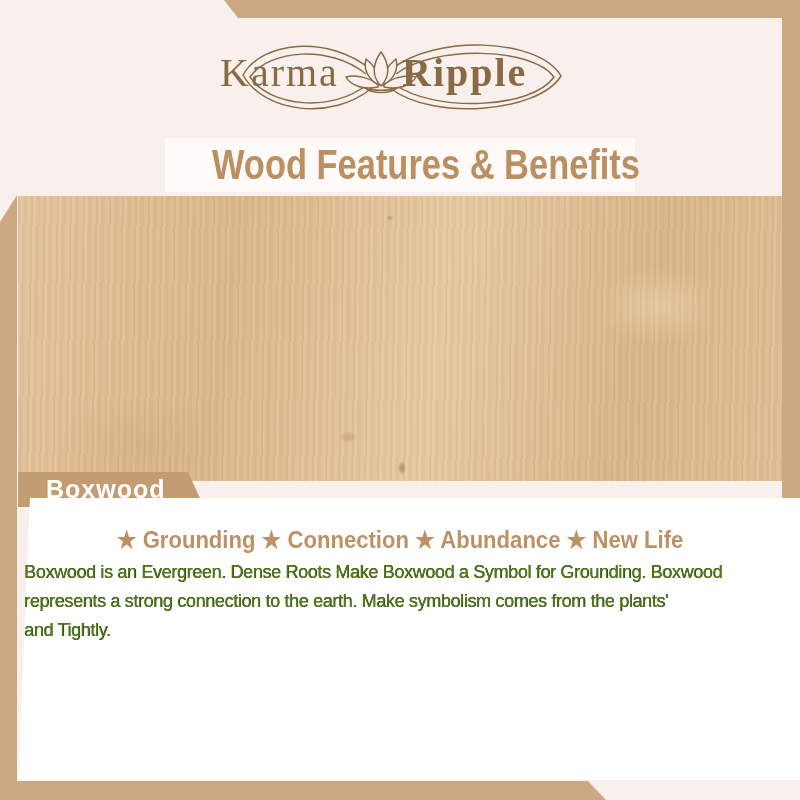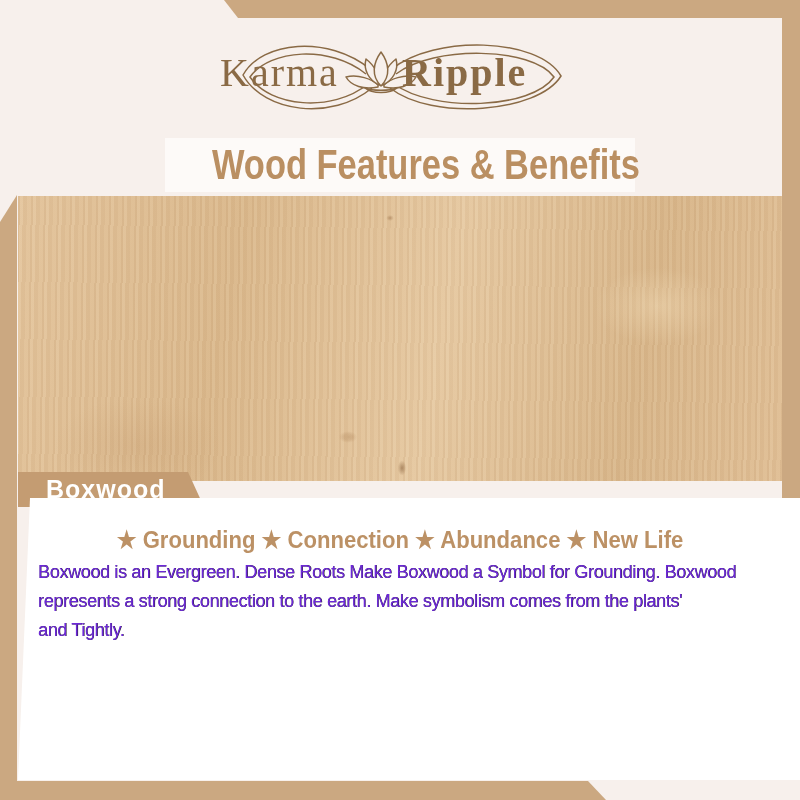--- a/index.html
+++ b/index.html
@@ -51,21 +51,21 @@
     line-height:35px;padding-left:28px;box-sizing:border-box;margin-top:20px;}
 
   
   #benefits-panel{position:absolute;left:18px;top:498px;width:782px;height:282px;
     background:#ffffff;clip-path:polygon(12px 0,782px 0,782px 282px,0 282px);}
 
   #benefits-headline{position:absolute;left:0;top:526px;width:800px;height:28px;
     text-align:center;font-size:24px;font-weight:bold;color:#bc9165;line-height:28px;
     transform:scaleX(.92);transform-origin:center;white-space:nowrap;}
 
-  #description{position:absolute;left:38px;top:558px;width:740px;color:#6d28d9;}
+  #description{position:absolute;left:24px;top:558px;width:740px;color:#4d7c0f;}
   .para-line{white-space:nowrap;font-size:18px;line-height:29px;letter-spacing:-0.35px;
     text-shadow:0.35px 0 0 #1d1d1d;}
 </style>
 </head>
 <body>
 
 <div id="page">
 
   <div class="frame" id="frame-top"></div>
   <div class="frame" id="frame-right"></div>

